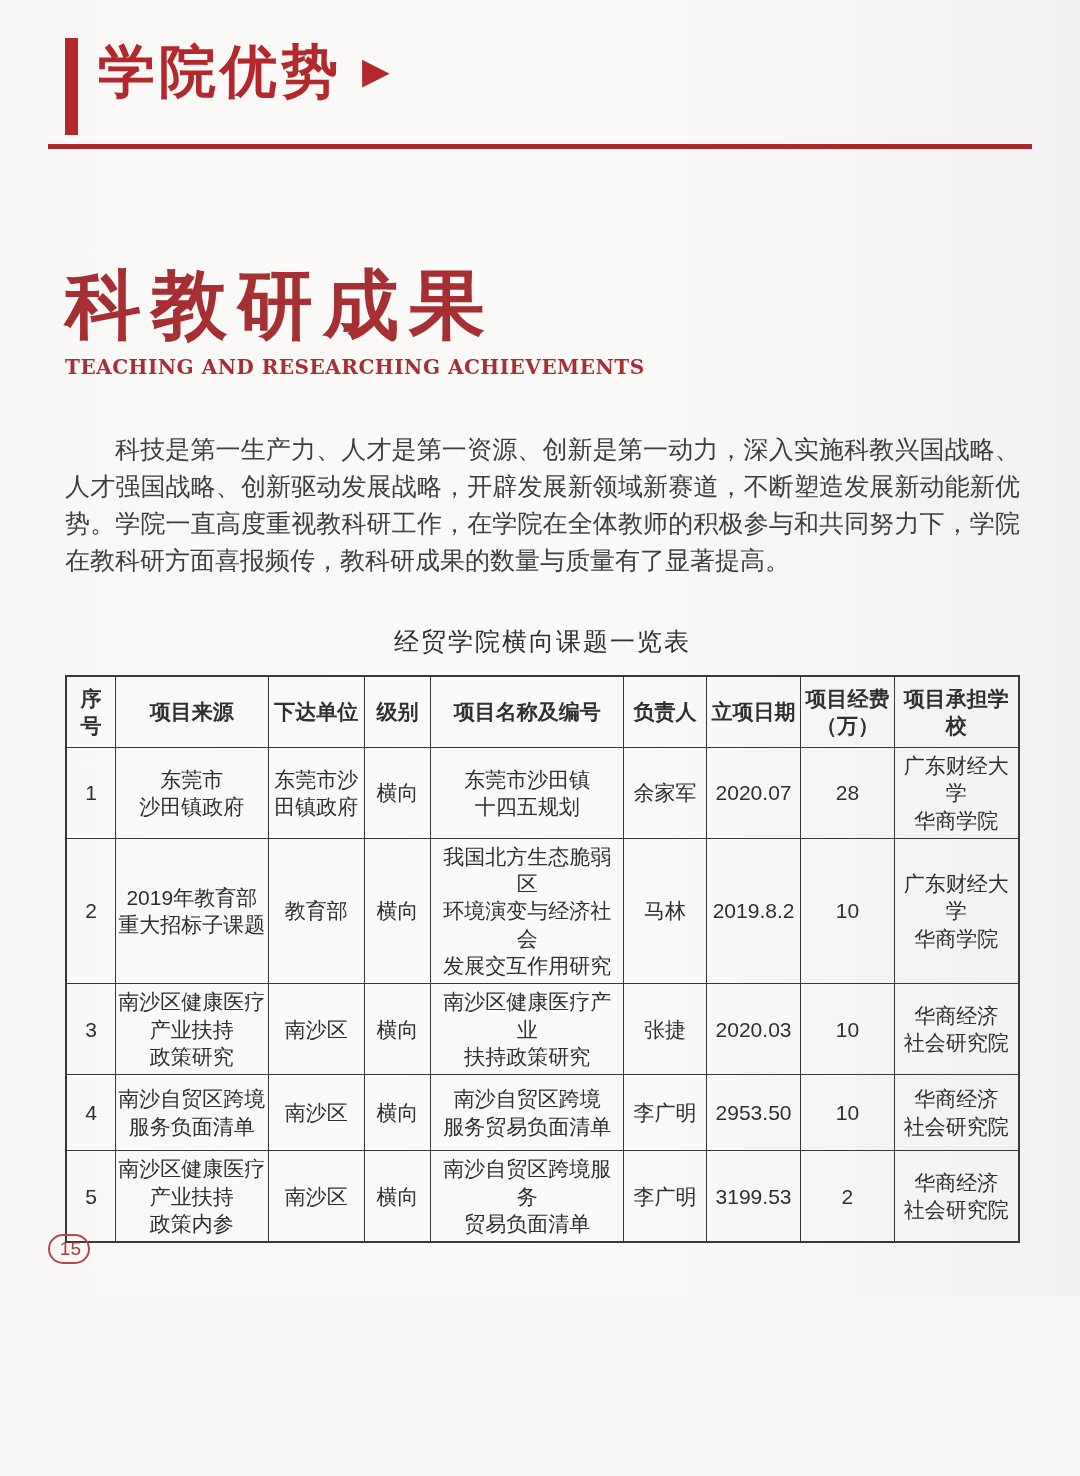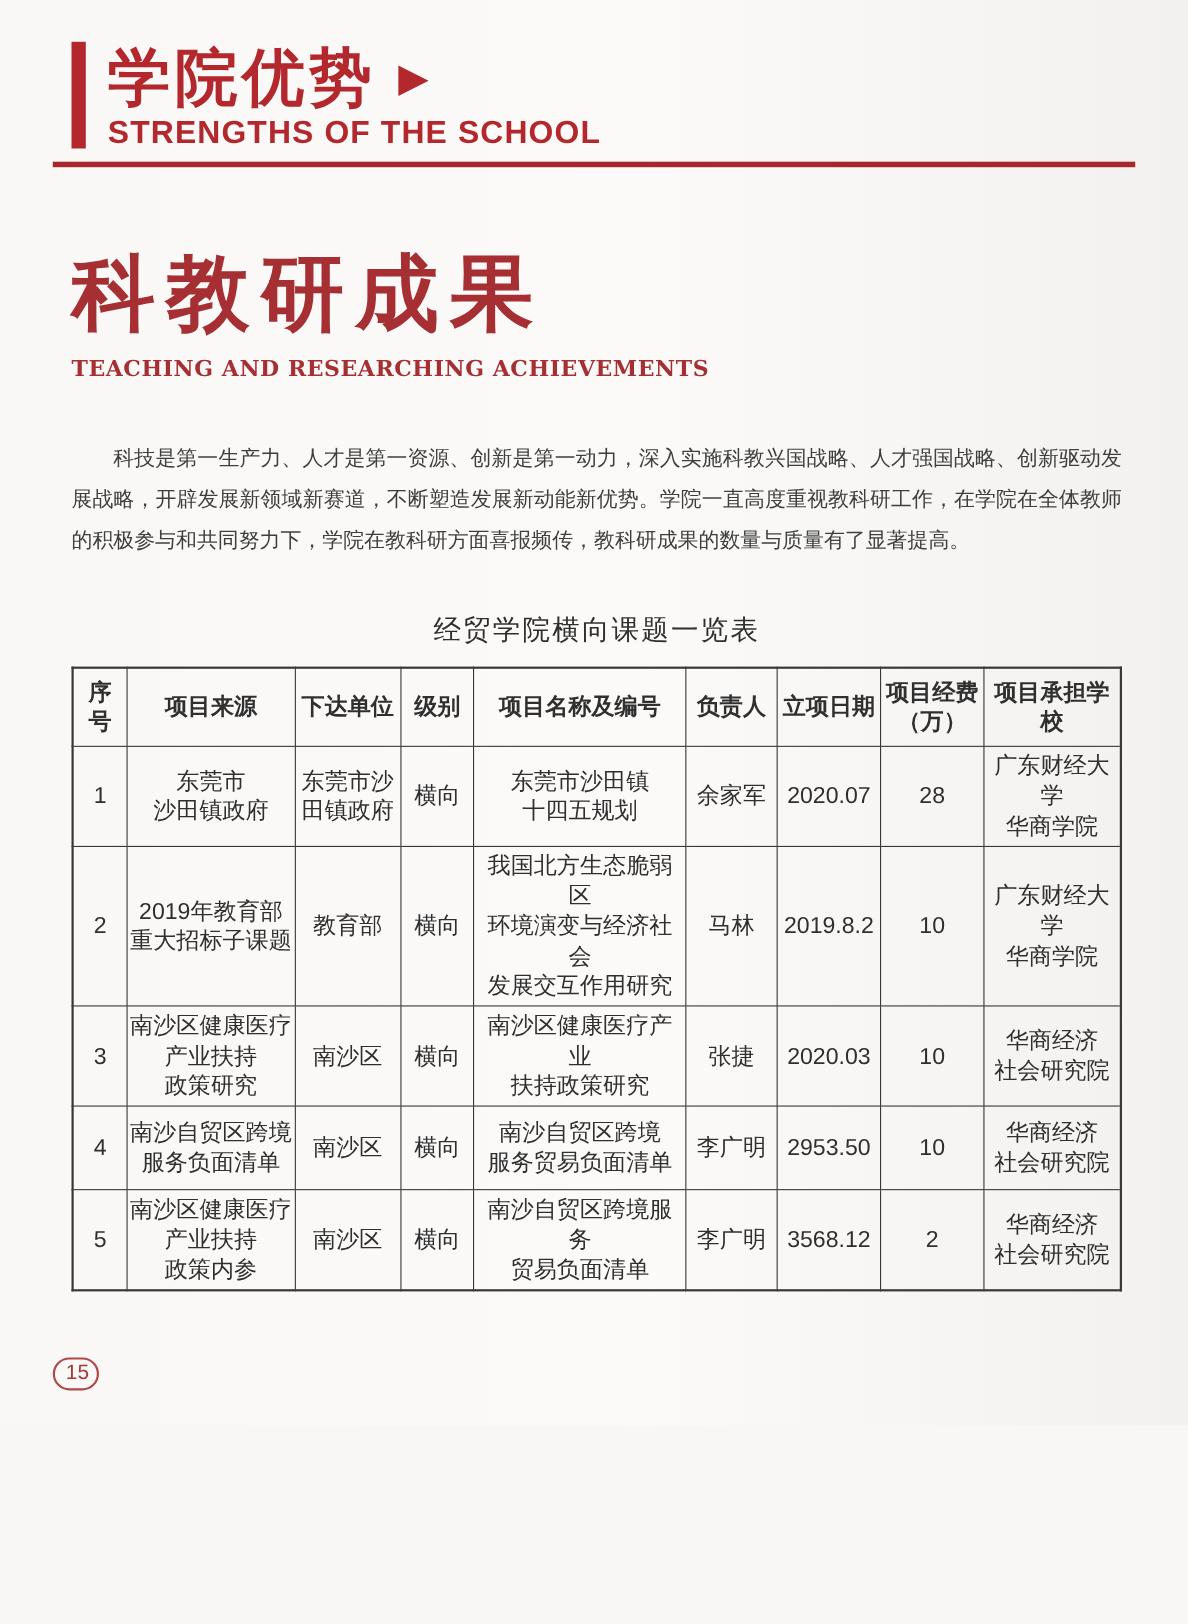--- a/index.html
+++ b/index.html
@@ -50,43 +50,43 @@
     margin-top: 3px;
   }
   .hdr-rule {
     height: 5px;
     background: #a8272c;
     margin: 9px -12px 0 -17px;
   }
 
   
   .sec-title {
-    margin-top: 83px;
+    margin-top: 118px;
     color: #a62f33;
-    font-family: Liberation Mono, monospace;
+    font-family: Liberation Serif, serif;
     font-size: 76px;
     font-weight: bold;
     letter-spacing: 10px;
     line-height: 1;
   }
   .sec-sub {
     margin-top: 12px;
     color: #a62f33;
     font-family: "DejaVu Serif", "Liberation Serif", serif;
     font-size: 20px;
     font-weight: bold;
     letter-spacing: 0.5px;
   }
 
   
   .body-text { margin-top: 52px; }
   .body-text p {
     margin: 0;
     color: #3e3e3e;
-    font-size: 19px;
+    font-size: 25px;
     line-height: 37px;
     text-align: justify;
     text-indent: 2em;
   }
 
   
   .tbl-title {
     margin-top: 46px;
     text-align: center;
     color: #2f2f2f;
@@ -140,21 +140,20 @@
 
 <div class="page">
 
   <div class="hdr-row">
     <div class="hdr-bar"></div>
     <div class="hdr-text">
       <div class="hdr-cn">
         <span>学院优势</span>
         <span class="hdr-arrow">▶</span>
       </div>
-      <div class="hdr-en">STRENGTHS OF THE SCHOOL</div>
     </div>
   </div>
   <div class="hdr-rule"></div>
 
   <div class="sec-title">科教研成果</div>
   <div class="sec-sub">TEACHING AND RESEARCHING ACHIEVEMENTS</div>
 
   <div class="body-text">
     <p>科技是第一生产力、人才是第一资源、创新是第一动力，深入实施科教兴国战略、人才强国战略、创新驱动发展战略，开辟发展新领域新赛道，不断塑造发展新动能新优势。学院一直高度重视教科研工作，在学院在全体教师的积极参与和共同努力下，学院在教科研方面喜报频传，教科研成果的数量与质量有了显著提高。</p>
   </div>
@@ -251,21 +250,21 @@
       <tr class="r4">
         <td>5</td>
         <td>南沙区健康医疗
 产业扶持
 政策内参</td>
         <td>南沙区</td>
         <td>横向</td>
         <td>南沙自贸区跨境服务
 贸易负面清单</td>
         <td>李广明</td>
-        <td>3568.12</td>
+        <td>3199.53</td>
         <td>2</td>
         <td>华商经济
 社会研究院</td>
       </tr>
     </tbody>
   </table>
 
   <div class="page-num">15</div>
 
 </div>

